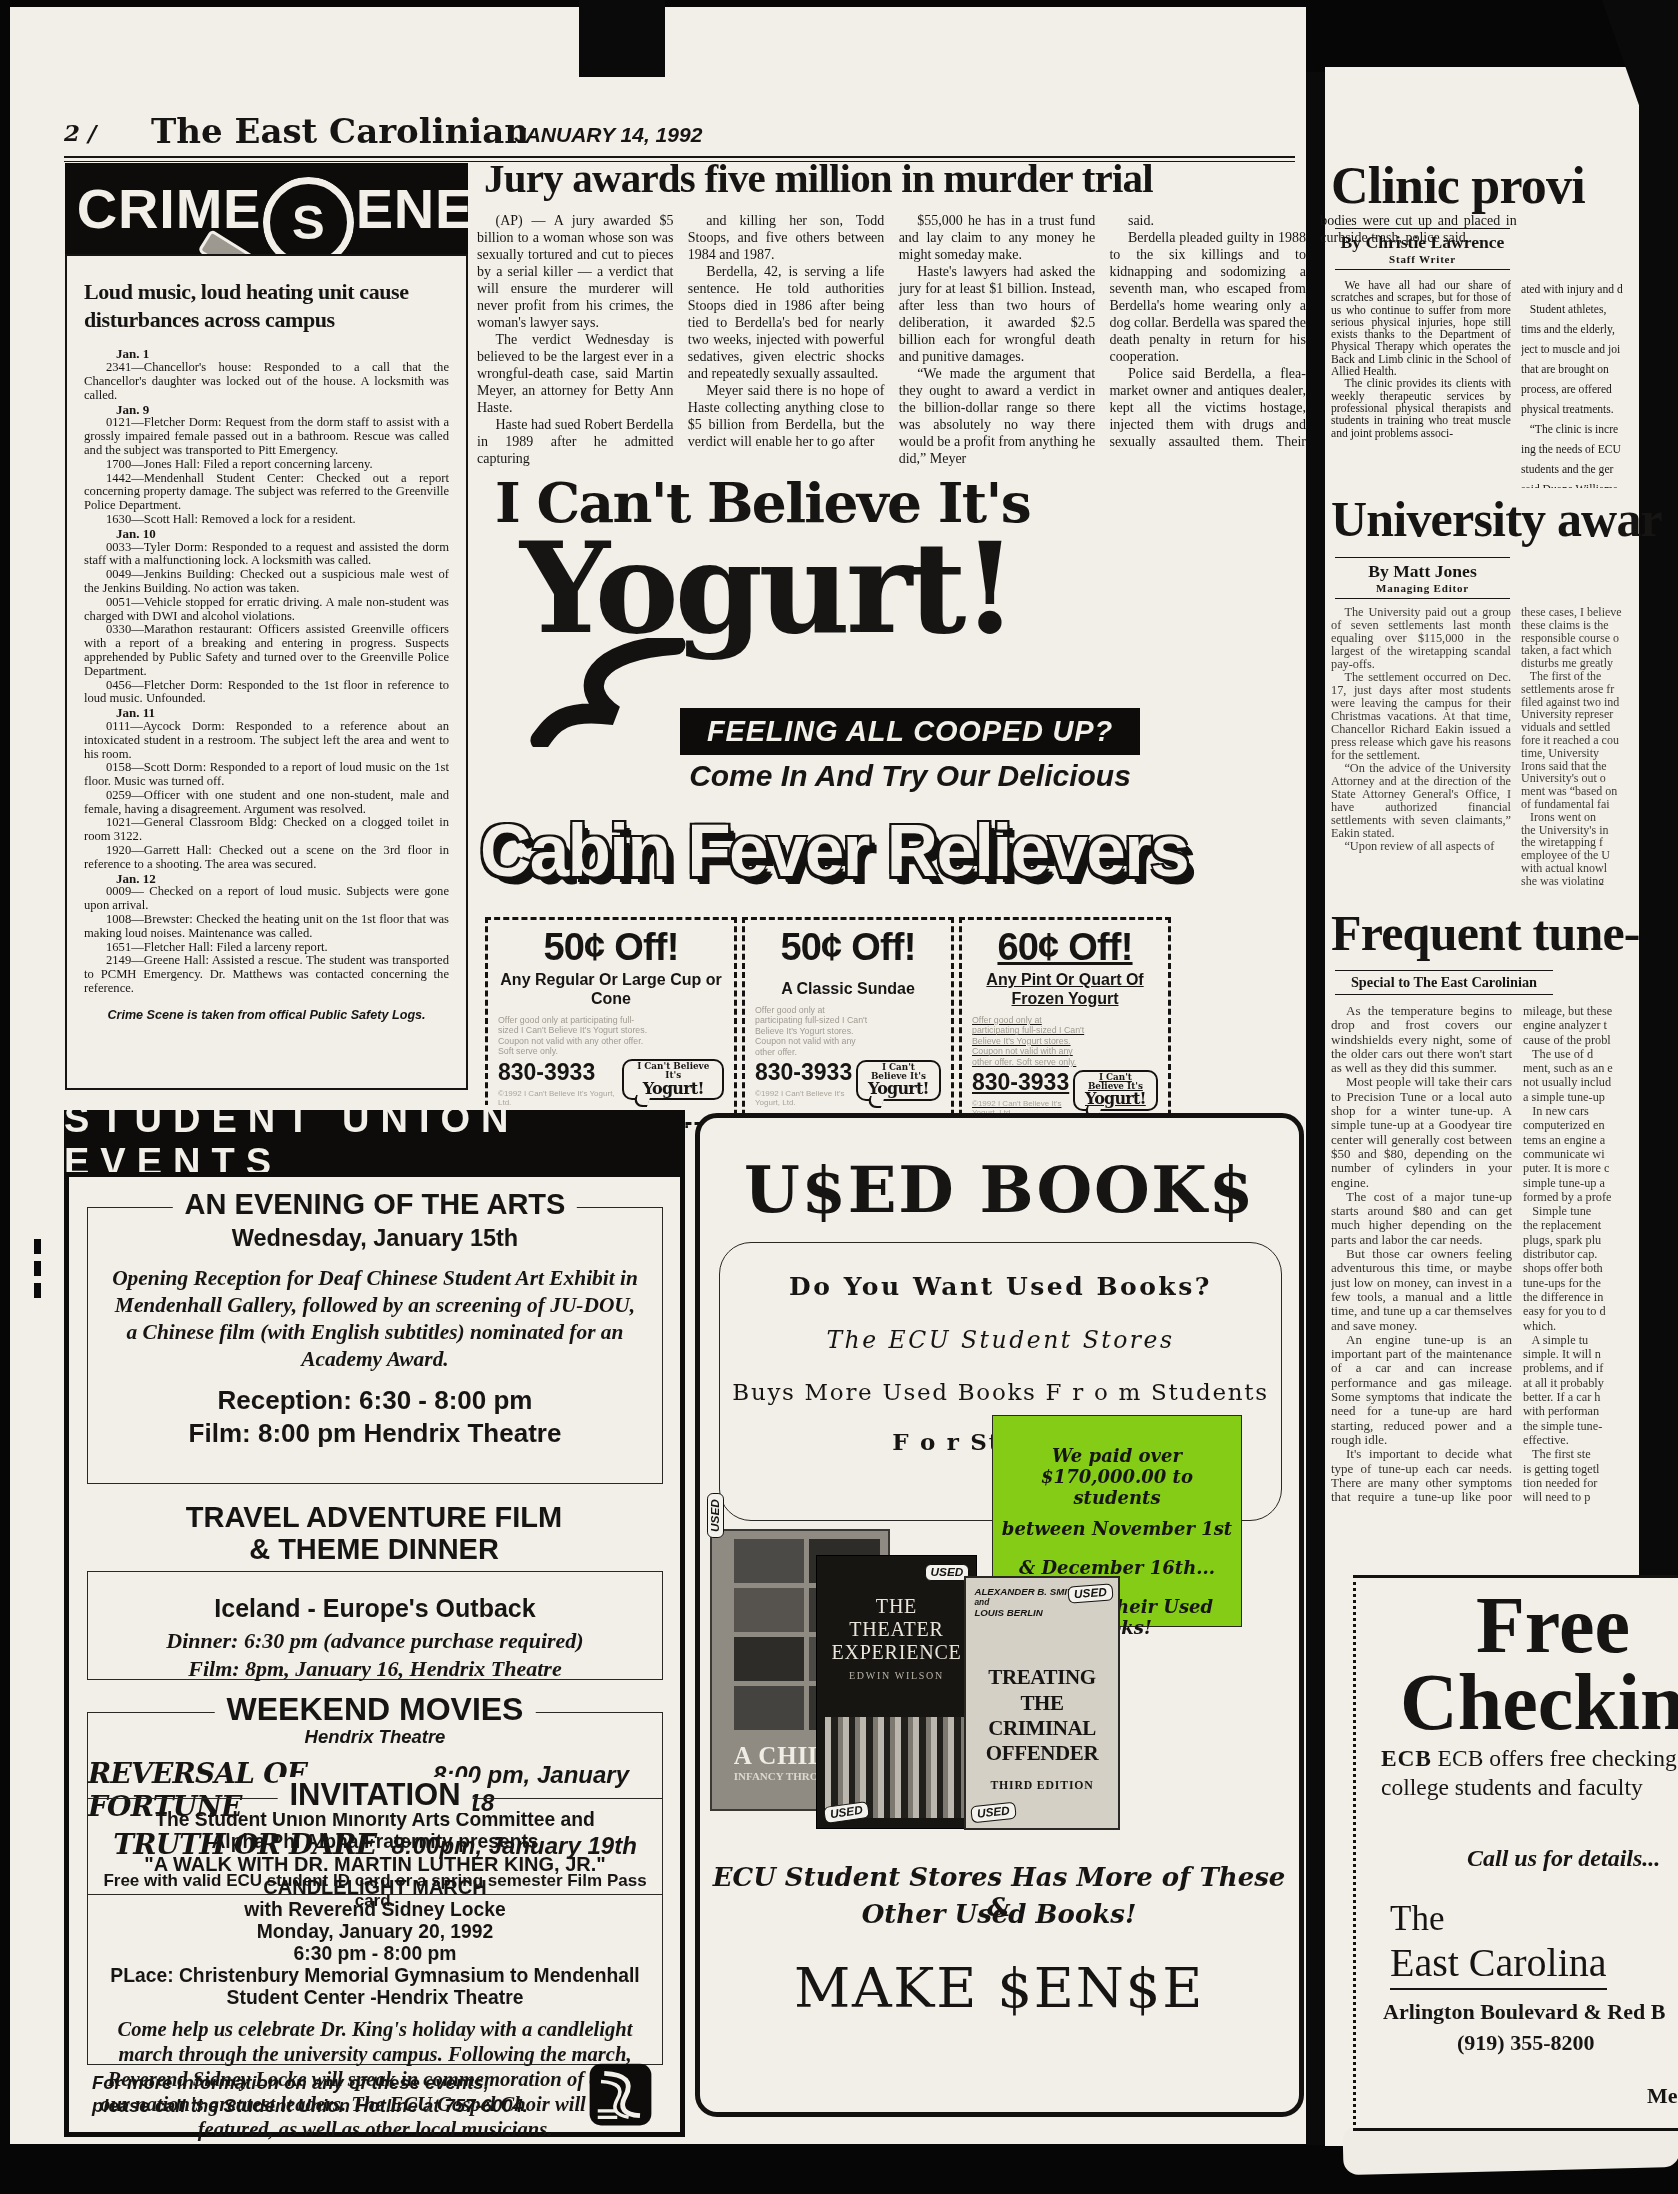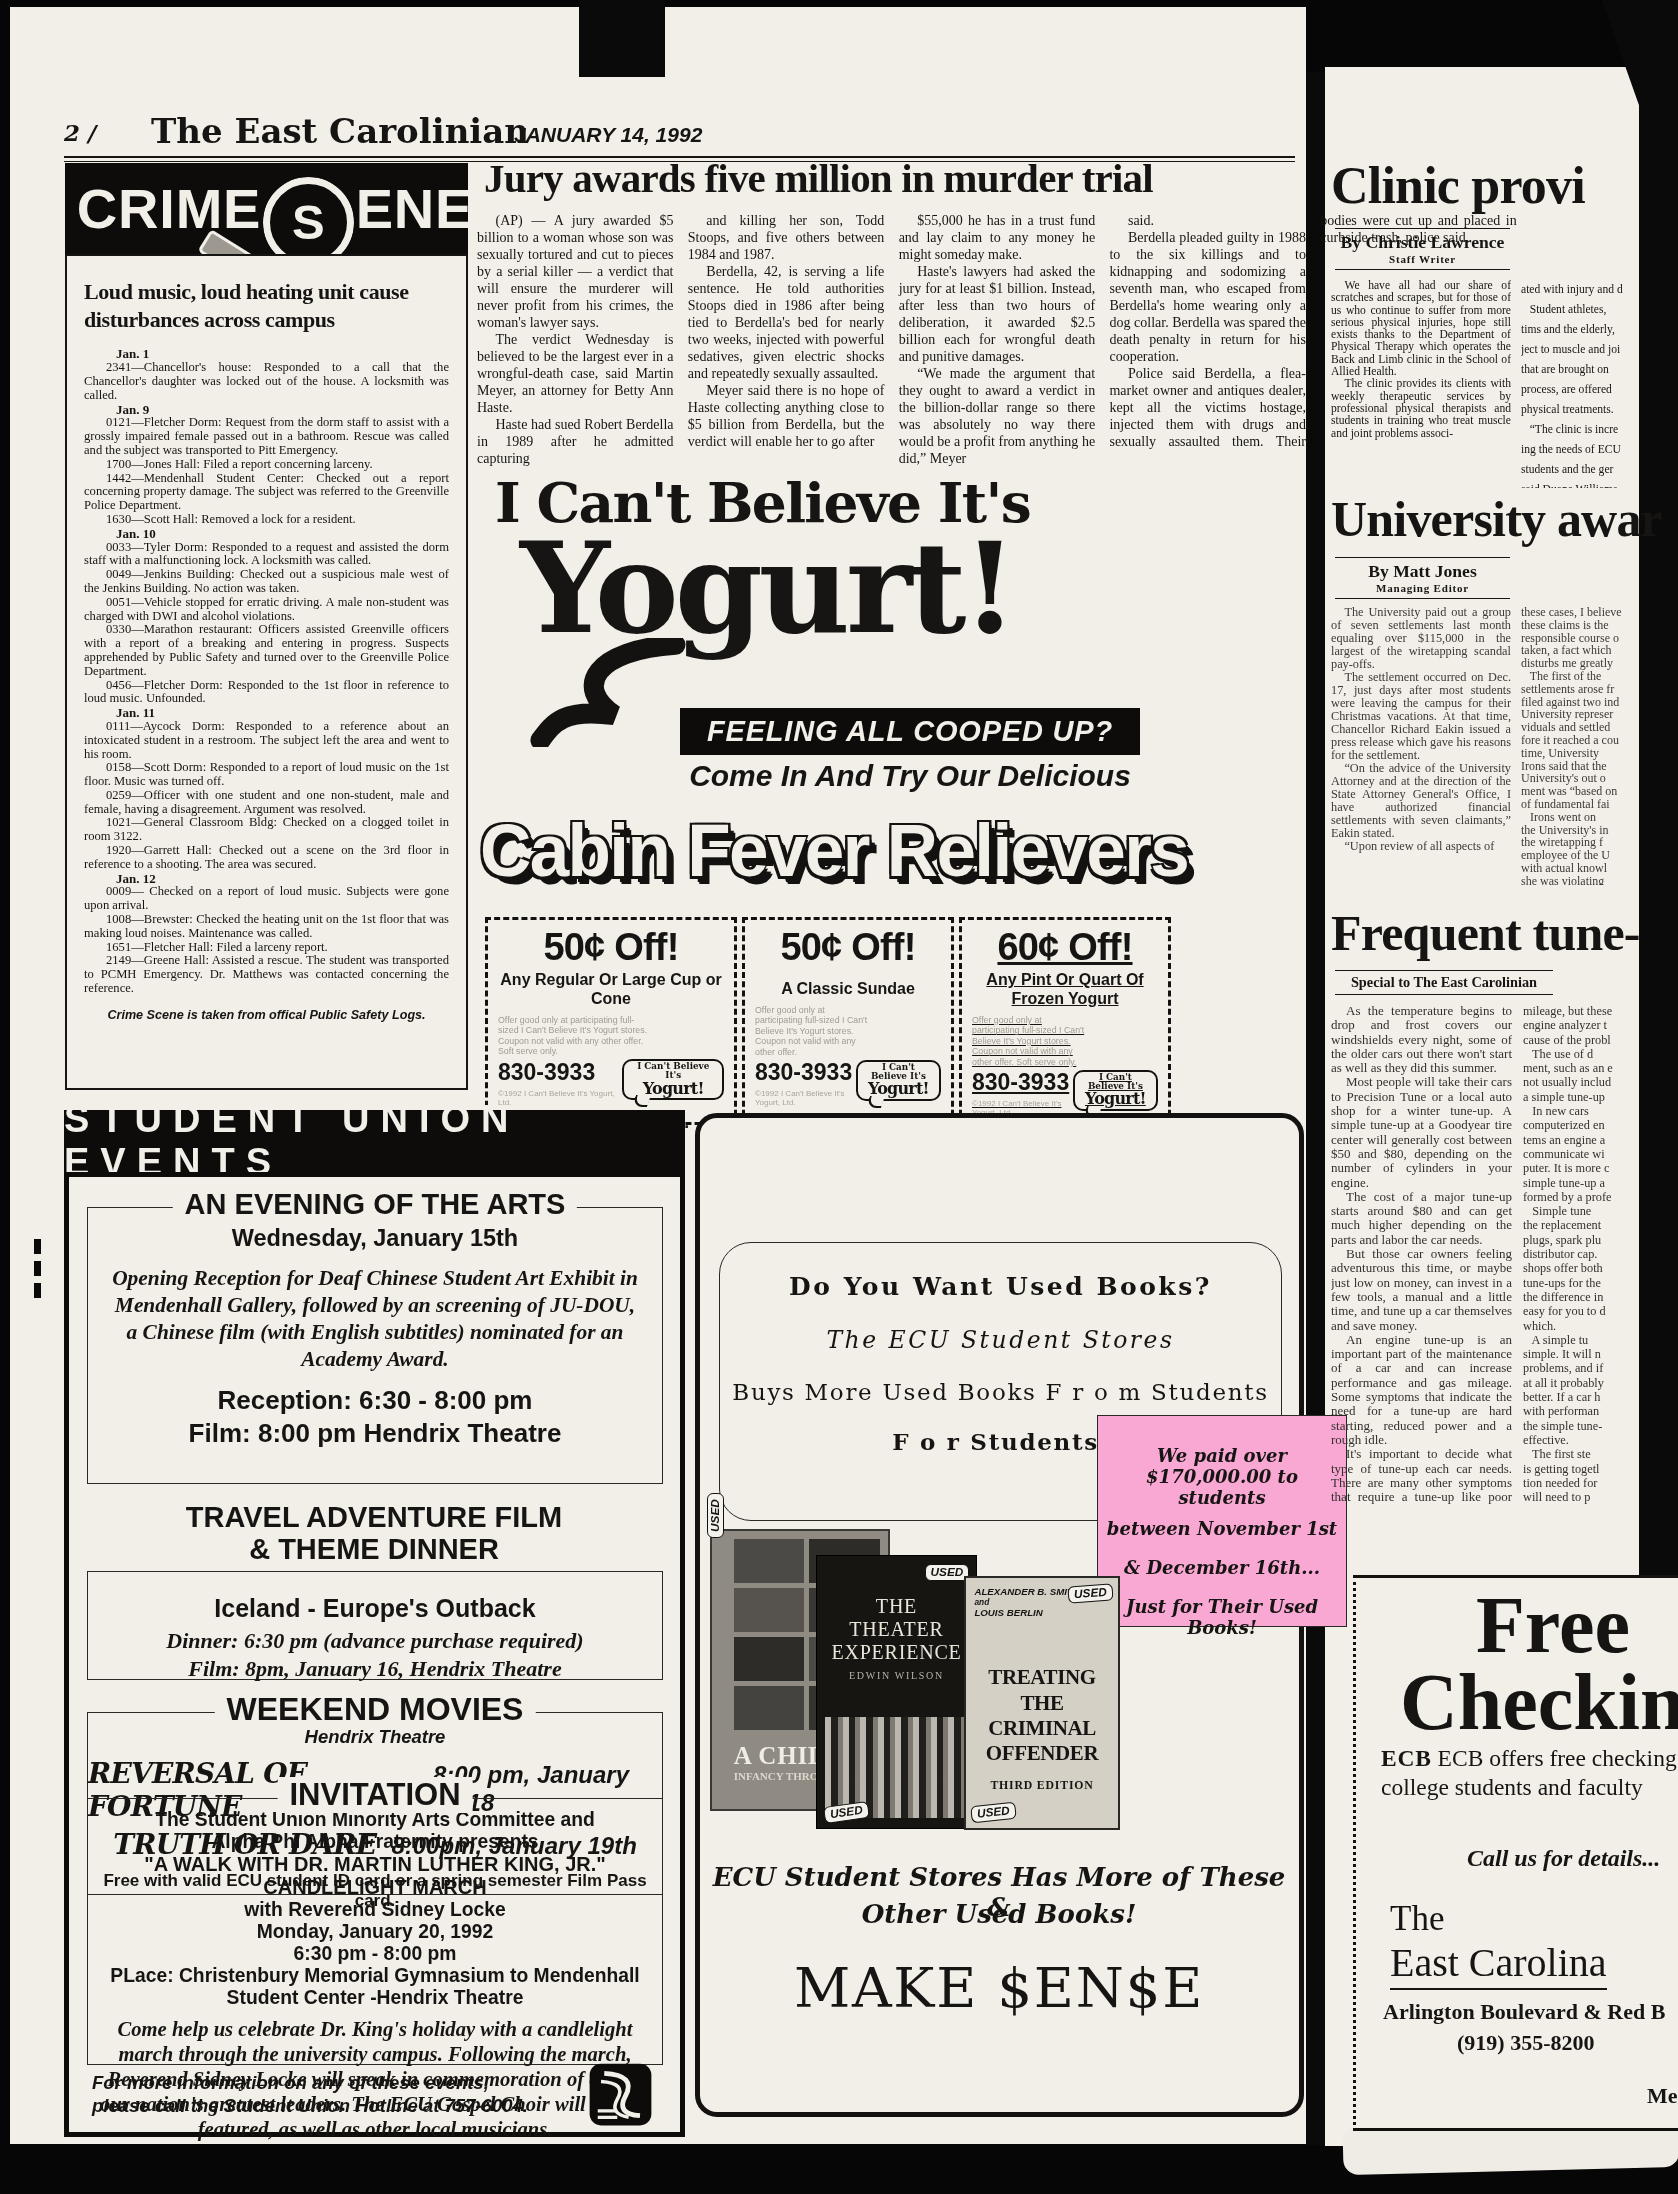--- a/index.html
+++ b/index.html
@@ -271,29 +271,30 @@
   <div class="abs b sans" style="left:92px;top:2072px;font-size:18.5px;">For more information on any of these events,</div>
   <div class="abs b sans" style="left:92px;top:2095px;font-size:18.5px;">please call the Student Union Hotline at 757-6004.</div>
   <svg class="abs" style="left:588px;top:2062px;" width="65" height="65" viewBox="0 0 40 40">
     <rect x="1" y="1" width="38" height="38" rx="7" fill="#0d0c0b"></rect>
     <path d="M10 7 q20 1 13 14 q-6 11 9 12" stroke="#f2efe9" stroke-width="3" fill="none"></path>
     <path d="M8 12 q16 1 10 11 q-5 9 7 11" stroke="#f2efe9" stroke-width="2.2" fill="none"></path>
     <path d="M6 30 h12 M6 34 h12" stroke="#f2efe9" stroke-width="2" fill="none"></path>
   </svg>
 
   <div class="abs books-frame" style="left:695px;top:1113px;width:609px;height:1004px;box-sizing:border-box;"></div>
+  <div class="abs b dser ctr" style="left:695px;top:1152px;width:609px;font-size:64px;letter-spacing:1.7px;">U$ED BOOK$</div>
 
   <div class="abs roundbox" style="left:719px;top:1242px;width:561px;height:277px;">
     <p class="b dser ctr" style="font-size:25px;letter-spacing:2.5px;margin-top:28.5px;">Do You Want Used Books?</p>
     <p class="i dser ctr" style="font-size:23.5px;letter-spacing:2.5px;margin-top:25px;">The ECU Student Stores</p>
     <p class="dser ctr" style="font-size:23px;letter-spacing:1.7px;margin-top:25px;">Buys More Used Books F r o m Students</p>
     <p class="b dser ctr" style="font-size:23px;letter-spacing:1.7px;margin-top:23.5px;">F o r Students.</p>
   </div>
 
-  <div class="abs" style="left:1097px;top:1415px;width:248px;height:210px;border:1.7px solid #2a2825;background:#f9a8d4;">
+  <div class="abs" style="left:992px;top:1415px;width:248px;height:210px;border:1.7px solid #2a2825;background:#84cc16;">
     <p class="b i dser ctr" style="font-size:18px;margin:28.5px 6.7px 0 6.7px;">We paid over $170,000.00 to students</p>
     <p class="b i dser ctr" style="font-size:18px;margin-top:10px;">between November 1st</p>
     <p class="b i dser ctr" style="font-size:18px;margin-top:10px;">&amp; December 16th...</p>
     <p class="b i dser ctr" style="font-size:18px;margin-top:10px;">Just for Their Used Books!</p>
   </div>
 
   <div class="abs" style="left:710px;top:1529px;width:180px;height:282px;background:#8f8b83;border:2.5px solid #3a3835;box-sizing:border-box;padding:8.4px;">
     <span class="sticker" style="position:absolute;left:-5px;top:6.7px;transform:rotate(-90deg);transform-origin:left top;">USED</span>
     <div class="facegrid" style="margin-left:13.4px;">
       <div></div>

